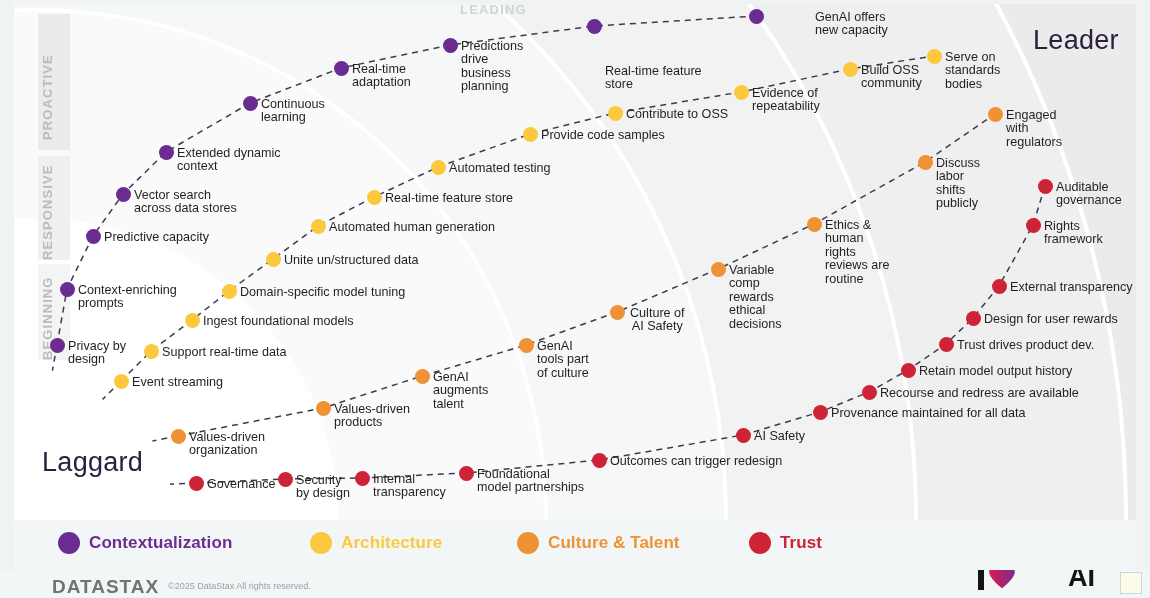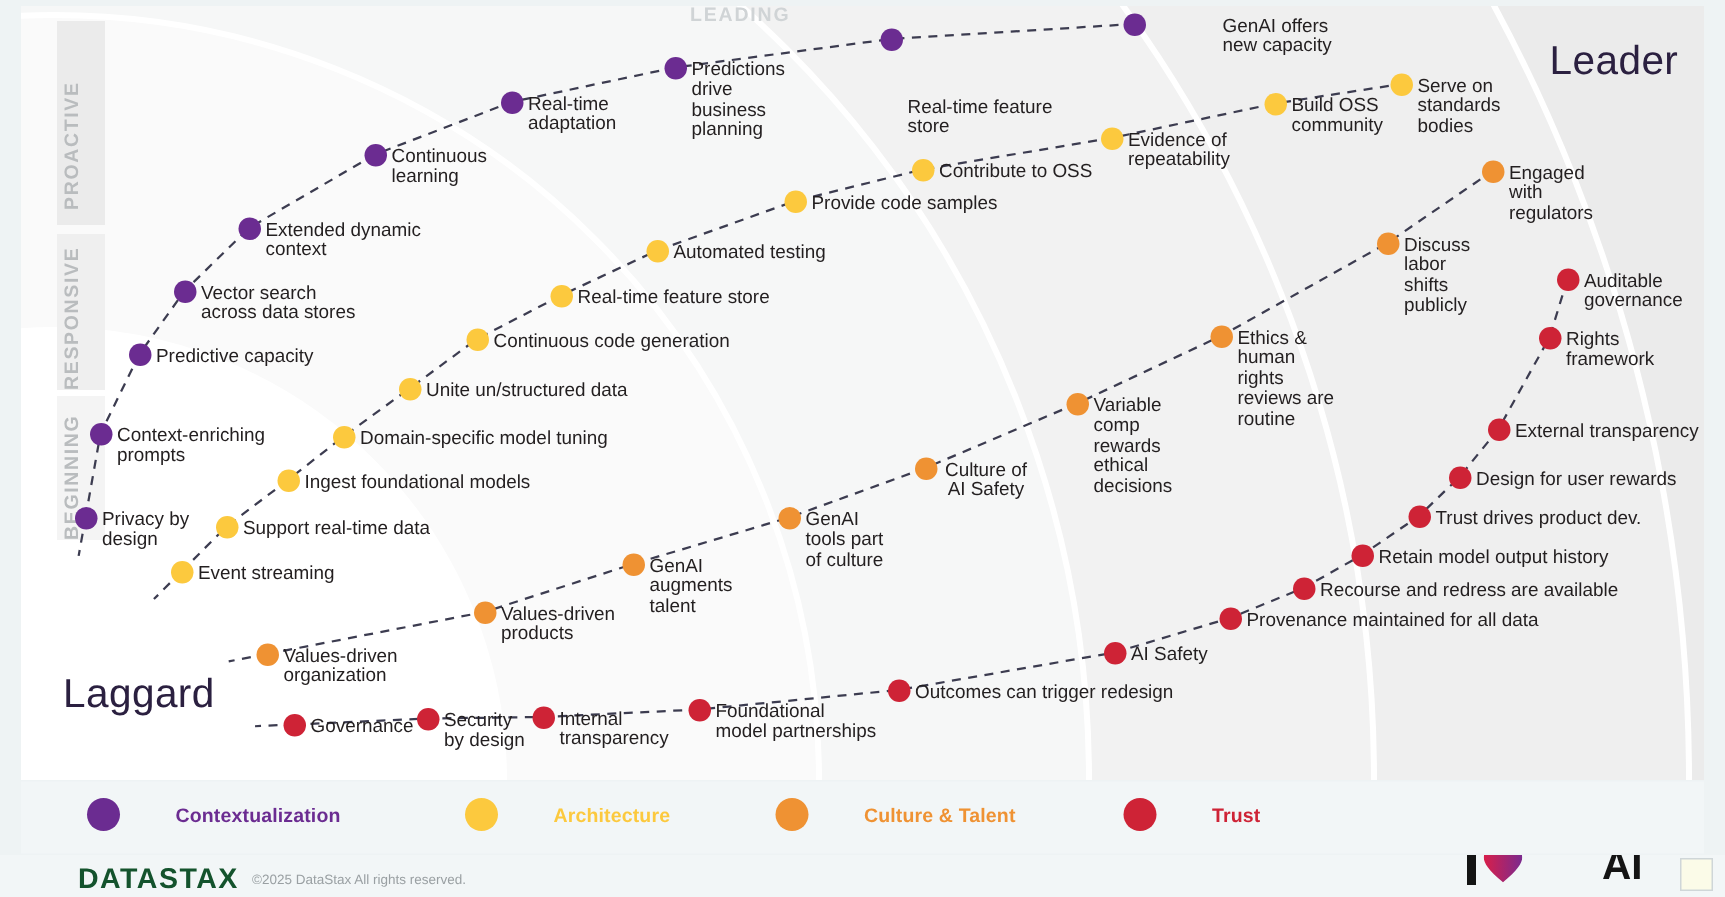--- a/index.html
+++ b/index.html
@@ -9,23 +9,23 @@
   #plot svg.bg{position:absolute;left:0;top:0;}
   .band-label{position:absolute;color:#b9bcbe;font-weight:bold;font-size:13px;letter-spacing:1.1px;
      writing-mode:vertical-rl;transform:rotate(180deg);white-space:nowrap;}
   .corner-label{position:absolute;color:#2b2040;font-size:27px;letter-spacing:.3px;}
   .leading-label{position:absolute;color:#d0d4d6;font-weight:bold;font-size:13px;letter-spacing:1.2px;}
   .node{position:absolute;border-radius:50%;}
   .lbl{position:absolute;color:#231f20;font-size:12.6px;line-height:13.4px;white-space:pre;}
   #legend{position:absolute;left:14px;top:521px;width:1122px;height:48px;background:#f2f6f7;}
   .leg{position:absolute;top:11px;display:flex;align-items:center;gap:9px;}
   .leg .dot{width:22px;height:22px;border-radius:50%;}
-  .leg .txt{font-size:13px;font-weight:bold;letter-spacing:.1px;margin-left:28px;}
+  .leg .txt{font-size:17px;font-weight:bold;letter-spacing:.1px;}
   #footer{position:absolute;left:0;top:570px;width:1150px;height:28px;background:#f2f6f7;overflow:hidden;}
-  #brand{position:absolute;left:52px;top:6px;font-size:19px;font-weight:bold;color:#14532d;letter-spacing:1px;}
+  #brand{position:absolute;left:52px;top:6px;font-size:19px;font-weight:bold;color:#737373;letter-spacing:1px;}
   #brandsub{position:absolute;left:168px;top:11px;font-size:9px;color:#9aa0a3;}
   #iheart{position:absolute;right:55px;top:-6px;display:flex;align-items:center;gap:5px;}
   #iheart .bar{width:6px;height:26px;background:#141414;}
   #iheart .hrt{width:26px;height:24px;position:relative;}
   #iheart .a{font-size:27px;font-weight:bold;color:#141414;line-height:24px;margin-left:48px;}
   #sq{position:absolute;right:8px;top:2px;width:20px;height:20px;border:1.6px solid #cfd6d8;background:#fbfbe8;}
 </style>
 </head>
 <body>
 
@@ -116,21 +116,21 @@
         <div class="lbl" style="left: 118px; top: 372px;">Event streaming</div>
         <div class="node" title="Architecture: Support real-time data" style="left: 129.5px; top: 339.5px; width: 15px; height: 15px; background: rgb(252, 201, 62);"></div>
         <div class="lbl" style="left: 148px; top: 342px;">Support real-time data</div>
         <div class="node" title="Architecture: Ingest foundational models" style="left: 170.5px; top: 308.5px; width: 15px; height: 15px; background: rgb(252, 201, 62);"></div>
         <div class="lbl" style="left: 189px; top: 311px;">Ingest foundational models</div>
         <div class="node" title="Architecture: Domain-specific model tuning" style="left: 207.5px; top: 279.5px; width: 15px; height: 15px; background: rgb(252, 201, 62);"></div>
         <div class="lbl" style="left: 226px; top: 282px;">Domain-specific model tuning</div>
         <div class="node" title="Architecture: Unite un/structured data" style="left: 251.5px; top: 247.5px; width: 15px; height: 15px; background: rgb(252, 201, 62);"></div>
         <div class="lbl" style="left: 270px; top: 250px;">Unite un/structured data</div>
         <div class="node" title="Architecture: Automated code generation" style="left: 296.5px; top: 214.5px; width: 15px; height: 15px; background: rgb(252, 201, 62);"></div>
-        <div class="lbl" style="left: 315px; top: 217px;">Continuous code generation</div>
+        <div class="lbl" style="left: 315px; top: 217px;">Automated human generation</div>
         <div class="node" title="Architecture: Real-time feature store" style="left: 352.5px; top: 185.5px; width: 15px; height: 15px; background: rgb(252, 201, 62);"></div>
         <div class="lbl" style="left: 371px; top: 188px;">Real-time feature store</div>
         <div class="node" title="Architecture: Automated testing" style="left: 416.5px; top: 155.5px; width: 15px; height: 15px; background: rgb(252, 201, 62);"></div>
         <div class="lbl" style="left: 435px; top: 158px;">Automated testing</div>
         <div class="node" title="Architecture: Provide code samples" style="left: 508.5px; top: 122.5px; width: 15px; height: 15px; background: rgb(252, 201, 62);"></div>
         <div class="lbl" style="left: 527px; top: 125px;">Provide code samples</div>
         <div class="node" title="Architecture: Contribute to OSS" style="left: 593.5px; top: 101.5px; width: 15px; height: 15px; background: rgb(252, 201, 62);"></div>
         <div class="lbl" style="left: 612px; top: 104px;">Contribute to OSS</div>
         <div class="node" title="Architecture: Evidence of repeatability" style="left: 719.5px; top: 80.5px; width: 15px; height: 15px; background: rgb(252, 201, 62);"></div>
         <div class="lbl" style="left: 738px; top: 83px;">Evidence of

